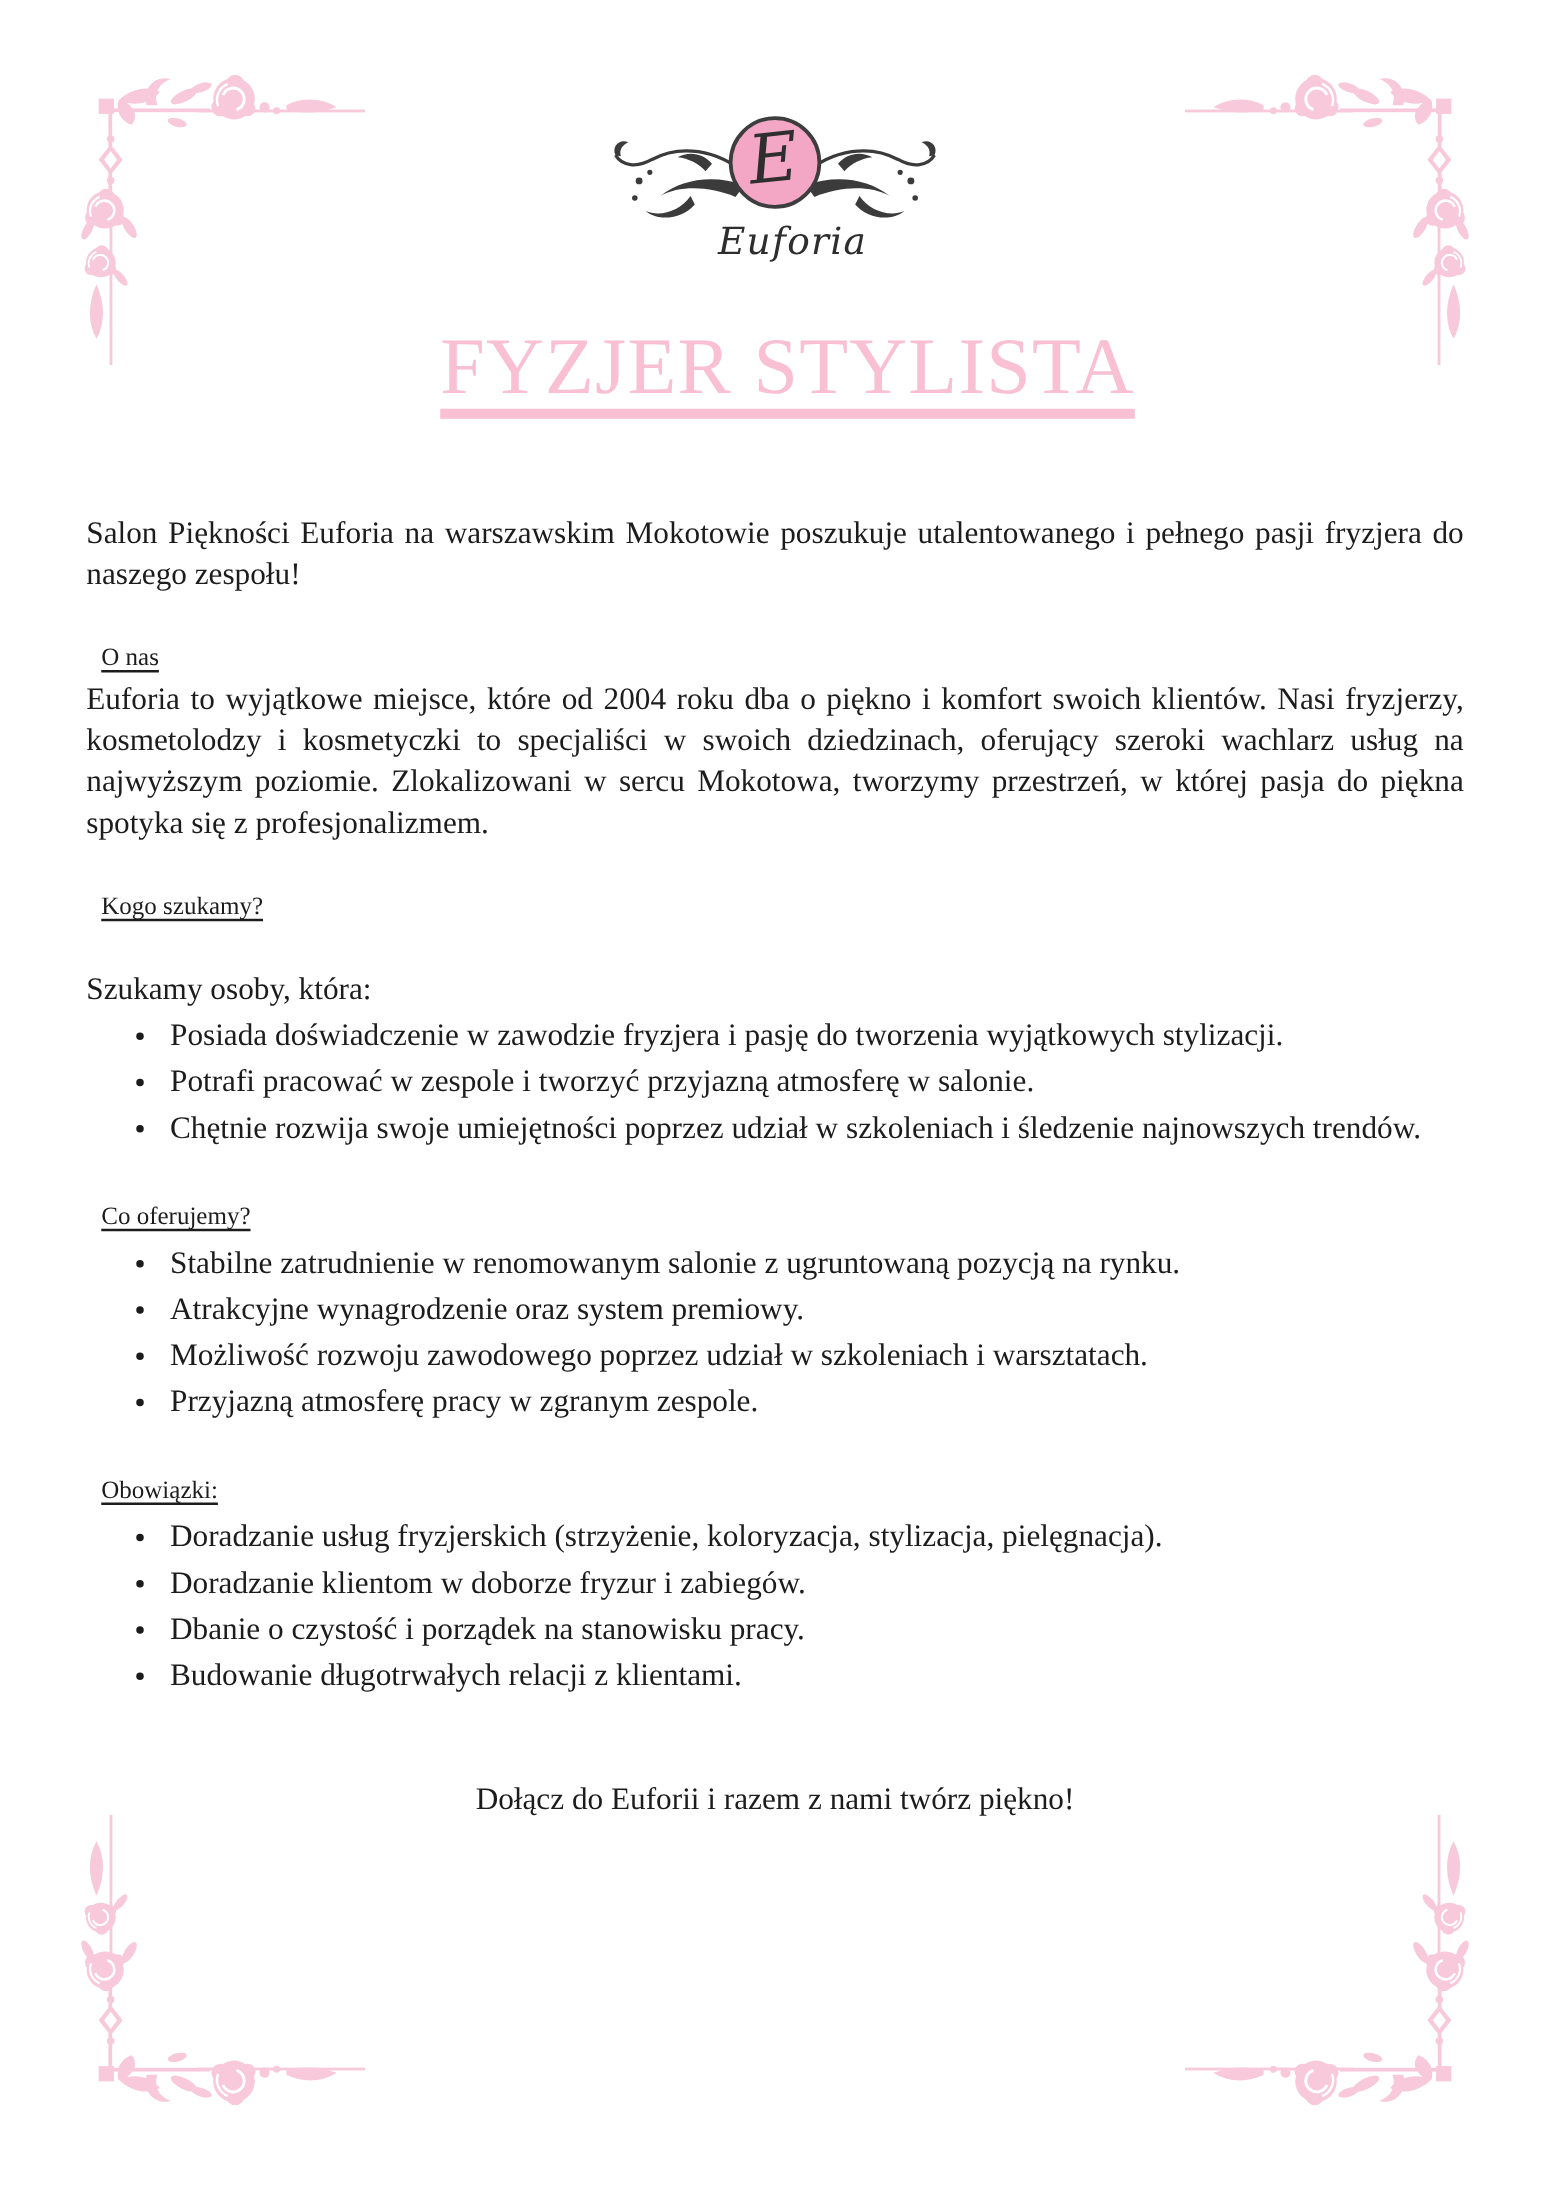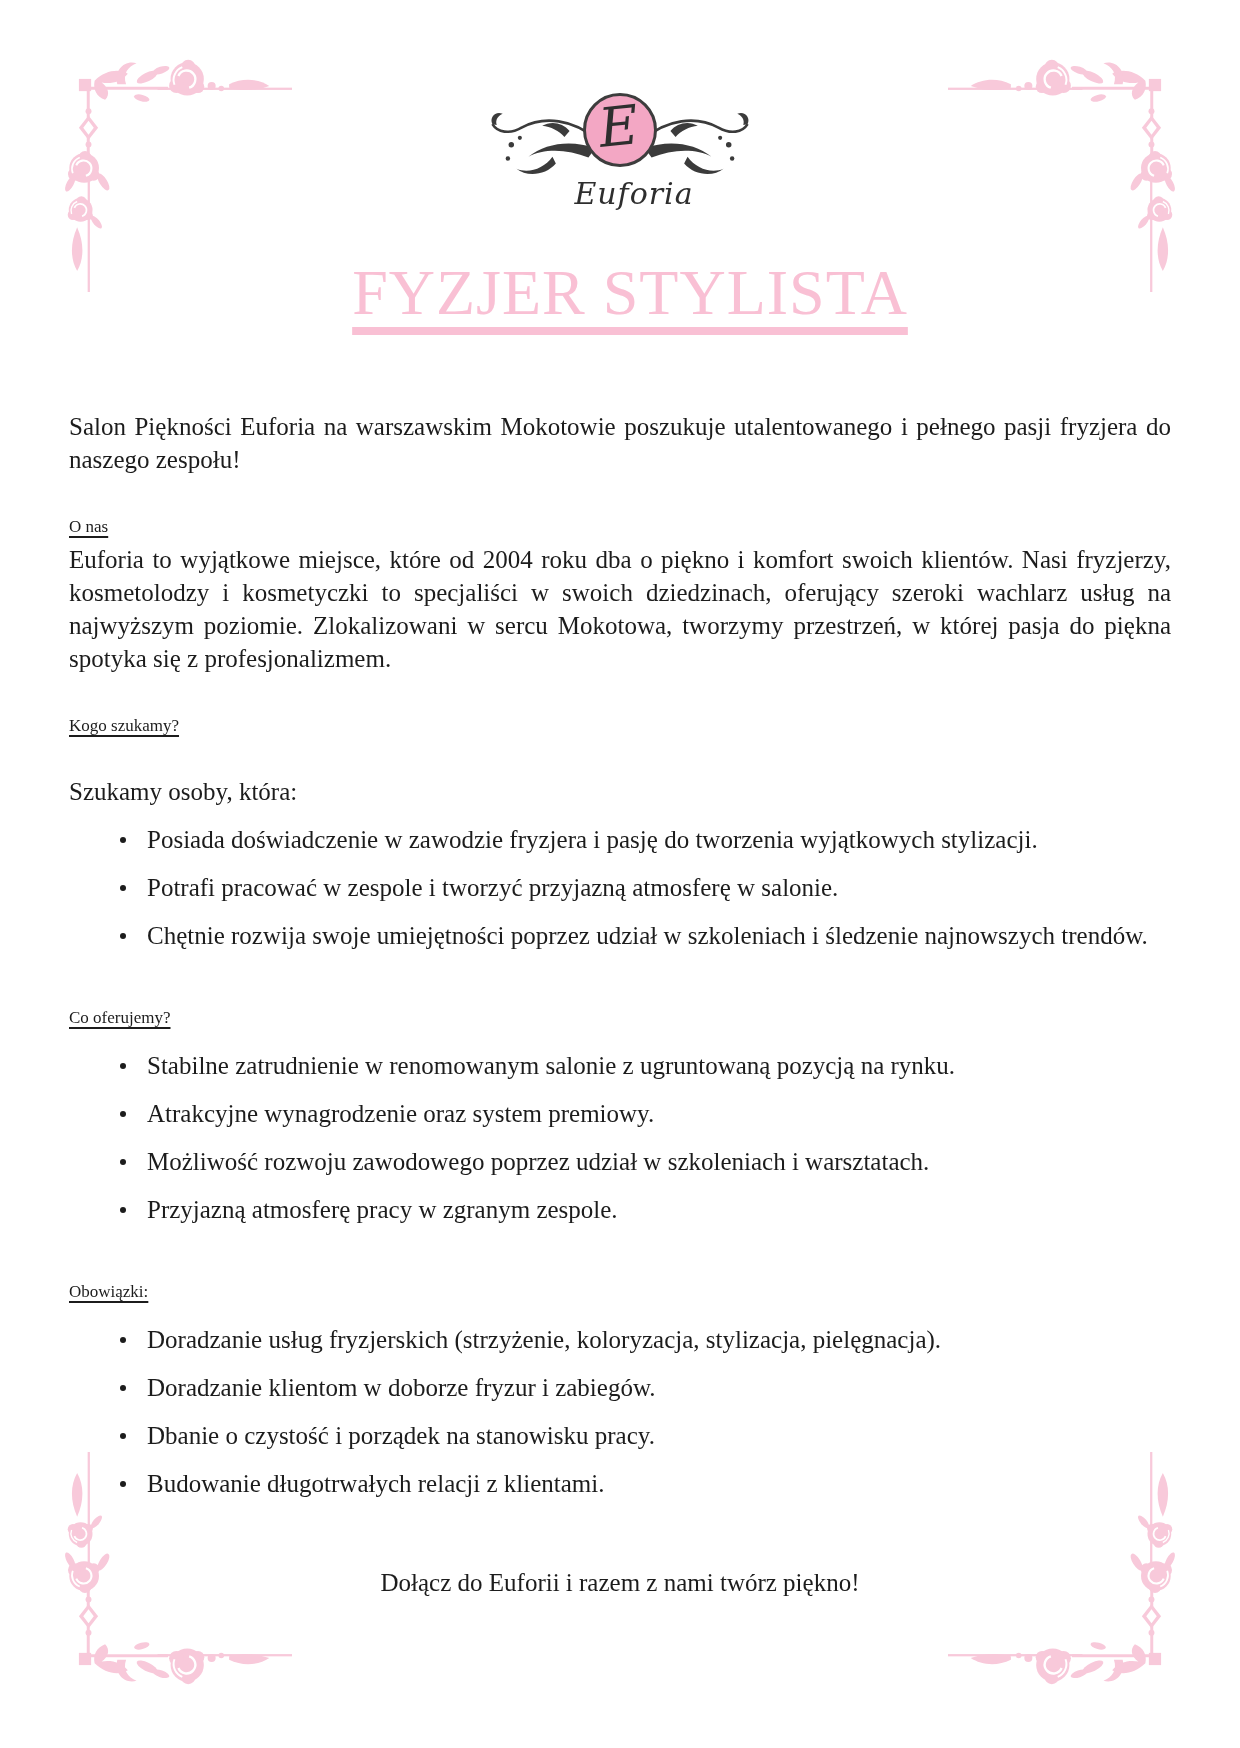--- a/index.html
+++ b/index.html
@@ -66,32 +66,32 @@
   }
   
   .content{
     padding:0 69px;
     font-size:25px;
     line-height:33px;
     text-align:justify;
   }
   .intro{margin:84px 0 0;}
   .section .heading{
-    margin:34px 0 0;
-    font-size:17px;font-weight:normal;
+    margin:34px 12px 0;
+    font-size:20px;font-weight:normal;
     text-decoration:underline;
     text-decoration-thickness:2px;
     text-underline-offset:4px;
     display:inline-block;
   }
   .section{display:block;}
   .section .para{margin:0;}
   .section .lead{margin:33px 0 0;font-family:Liberation Serif, serif;}
   .section ul{margin:0;padding:0 0 0 63px;list-style:none;}
-  .section li{position:relative;margin:15px;}
+  .section li{position:relative;margin:4px;}
   .section li::before{
     content:"";
     position:absolute;left:-27px;top:14px;
     width:6px;height:6px;border-radius:50%;
     background:var(--text);
   }
   .closing{margin:66px 0 16px;text-align:center;}
 </style>
 </head>
 <body>

